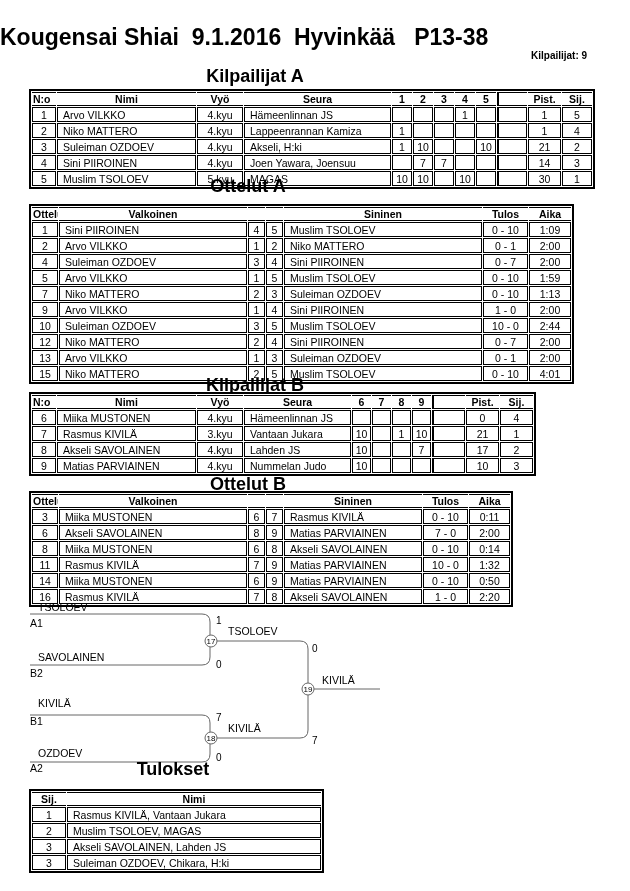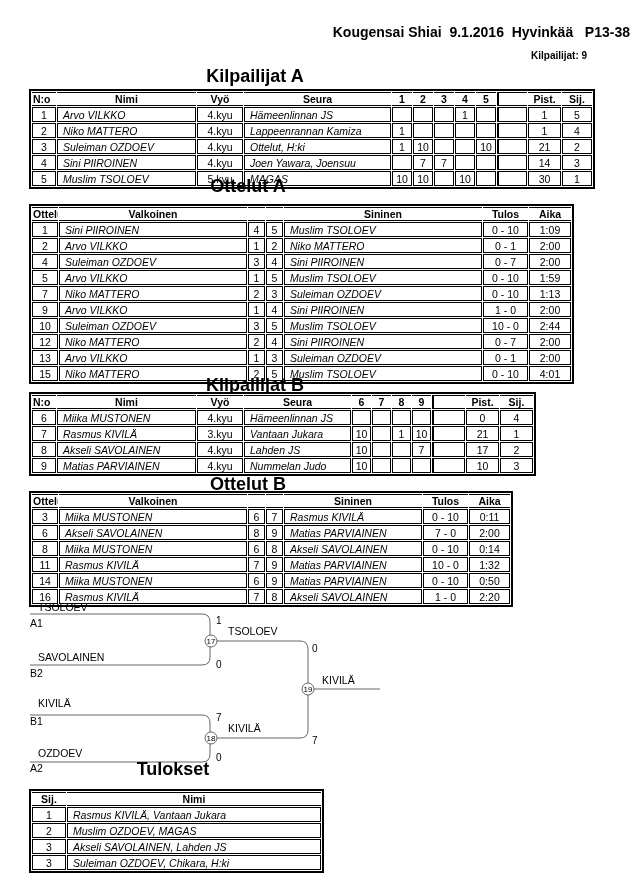--- a/index.html
+++ b/index.html
@@ -2,22 +2,22 @@
 <html><head>
 <meta charset="utf-8">
 <style>
   html,body { margin:0; padding:0; background:#fff; }
   .page {
     position:relative; width:630px; height:891px; background:#fff;
     font-family:"Liberation Sans","DejaVu Sans",sans-serif; color:#000;
     overflow:hidden;
   }
   .title {
-    position:absolute; top:24px; left:0; width:630px; text-align:right;
-    font-size:14px; font-weight:bold; white-space:pre;
+    position:absolute; top:24px; left:0; width:554px; text-align:left;
+    font-size:23px; font-weight:bold; white-space:pre;
   }
   .comp-count {
     position:absolute; top:50px; left:531px; font-size:10px; font-weight:bold;
   }
   .sec-title { position:absolute; text-align:center; font-size:18px; font-weight:bold; }
   .st-ka { top:66px;  left:29px; width:452px; }
   .st-oa { top:176px; left:29px; width:438px; }
   .st-kb { top:375px; left:29px; width:452px; }
   .st-ob { top:474px; left:29px; width:438px; }
   .st-tu { top:759px; left:29px; width:288px; }
@@ -28,21 +28,21 @@
   }
   .tbl th, .tbl td {
     font-size:10.5px; height:13px; line-height:12px; padding:0 2px;
     overflow:hidden; white-space:nowrap; background:#fff;
   }
   .tbl td { border:1px solid #000; text-align:center; }
   .tbl th {
     font-weight:bold; border:1px solid #000; border-left:none; border-right:none;
     text-align:center; height:11px;margin-top:48px;
   }
-  .tbl td.l { text-align:left; padding-left:5px;font-style:italic; }
+  .tbl td.l { text-align:left; padding-left:5px; }
   .tbl th.hl { text-align:left; padding-left:1px; }
   .tbl .thick { border-left:2px solid #000 !important;padding-left:33px; }
 
   #tbl-ka { left:29px; top:89px;  width:549px; }
   #tbl-oa { left:29px; top:204px; width:533px; }
   #tbl-kb { left:29px; top:392px; width:492px; }
   #tbl-ob { left:29px; top:491px; width:472px; }
   #tbl-tu { left:29px; top:789px; width:288px; }
 
   #bracket { position:absolute; left:0; top:595px; }
@@ -123,21 +123,21 @@
           <td></td>
           <td class="thick">1</td>
           <td>1</td>
           <td>4</td>
         </tr>
 
         <tr>
           <td>3</td>
           <td class="l">Suleiman OZDOEV</td>
           <td>4.kyu</td>
-          <td class="l">Ottelut, H:ki</td>
+          <td class="l">Akseli, H:ki</td>
           <td>1</td>
           <td>10</td>
           <td></td>
           <td></td>
           <td>10</td>
           <td class="thick">3</td>
           <td>21</td>
           <td>2</td>
         </tr>
 
@@ -529,21 +529,21 @@
     </thead>
     <tbody>
 
         <tr>
           <td>1</td>
           <td class="l">Rasmus KIVILÄ, Vantaan Jukara</td>
         </tr>
 
         <tr>
           <td>2</td>
-          <td class="l">Muslim OZDOEV, MAGAS</td>
+          <td class="l">Muslim TSOLOEV, MAGAS</td>
         </tr>
 
         <tr>
           <td>3</td>
           <td class="l">Akseli SAVOLAINEN, Lahden JS</td>
         </tr>
 
         <tr>
           <td>3</td>
           <td class="l">Suleiman OZDOEV, Chikara, H:ki</td>

